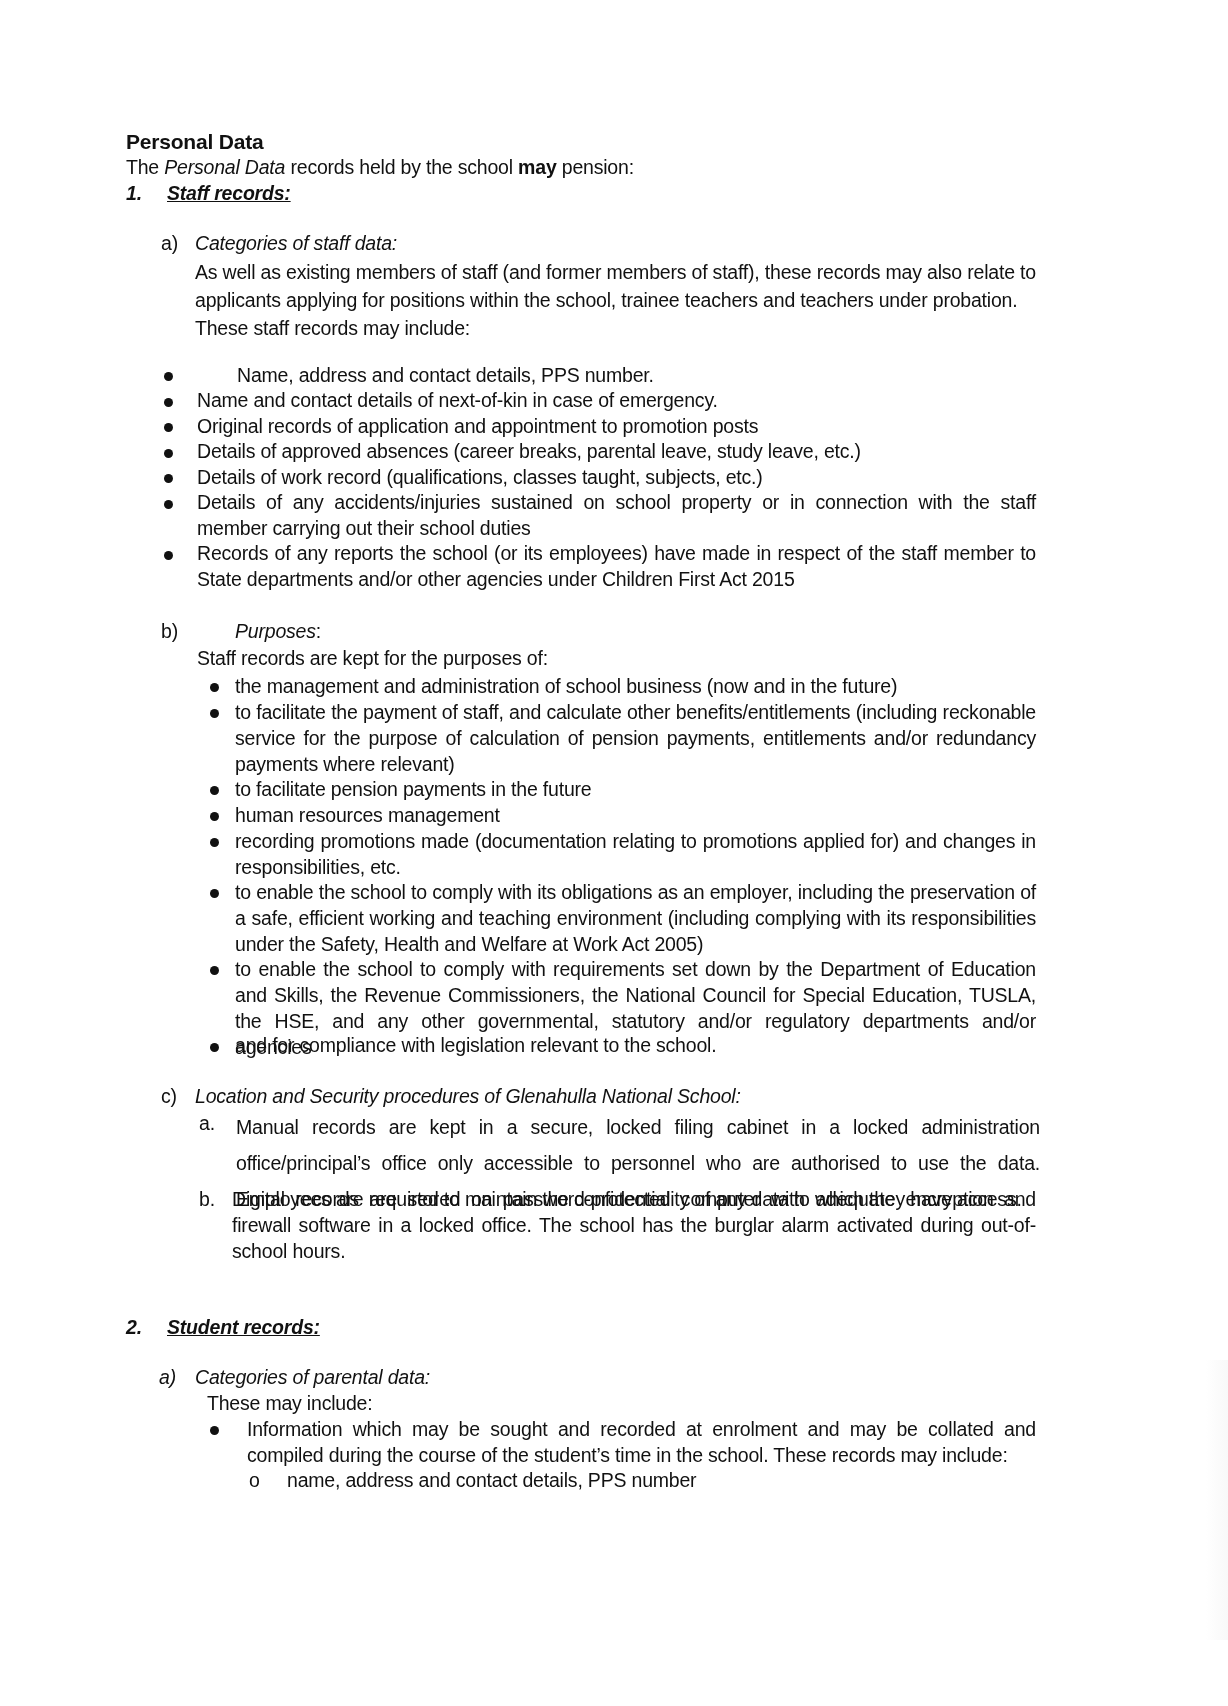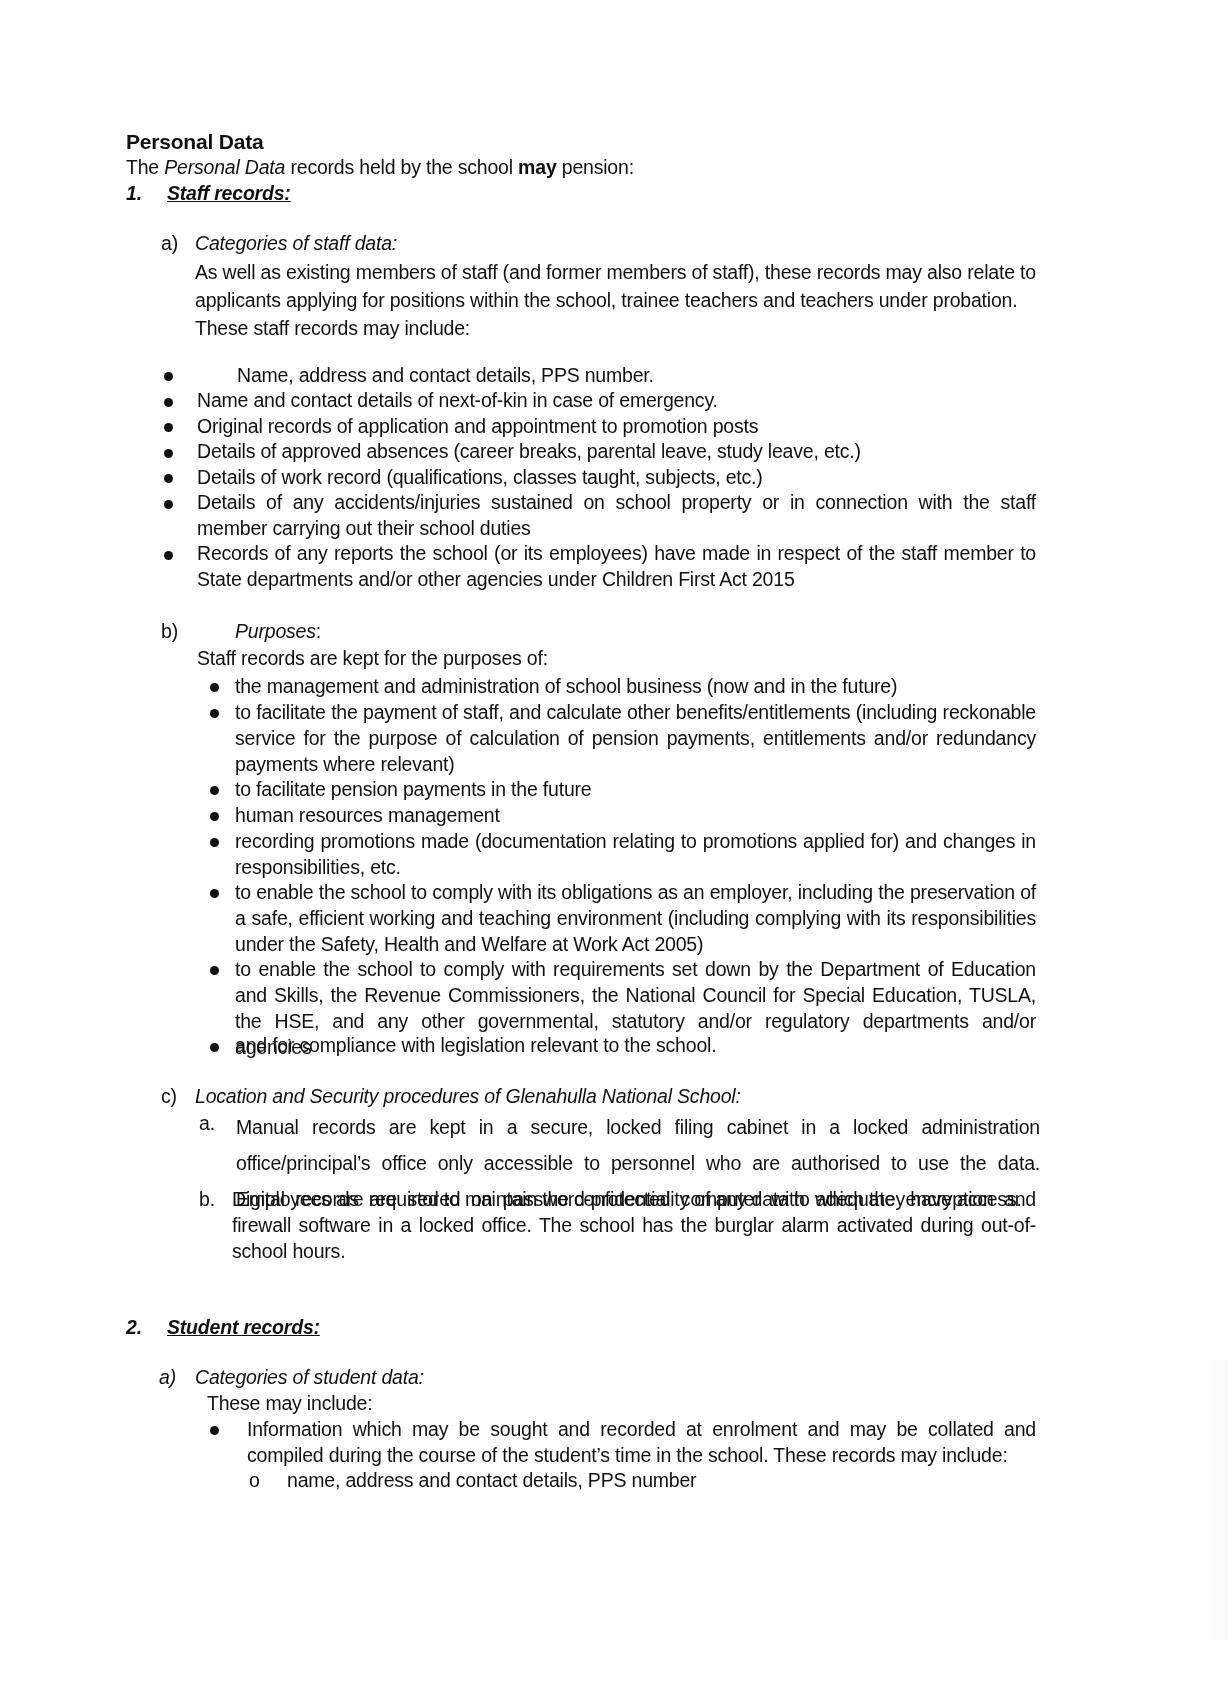--- a/index.html
+++ b/index.html
@@ -114,21 +114,21 @@
     <div class="just" style="left:236px; top:1109px; width:804px; line-height:36px;">Manual records are kept in a secure, locked filing cabinet in a locked administration office/principal’s office only accessible to personnel who are authorised to use the data. Employees are required to maintain the confidentiality of any data to which they have access.</div>
 
     <div class="abs" style="left:199px; top:1188px;">b.</div>
     <div class="just" style="left:232px; top:1186px; width:804px; line-height:26px;">Digital records are stored on password-protected computer with adequate encryption and firewall software in a locked office. The school has the burglar alarm activated during out-of-school hours.</div>
   </div>
 
   <div class="abs b it" style="left:126px; top:1316px;">2.</div>
   <div class="abs b it u" style="left:167px; top:1316px;">Student records:</div>
 
   <div class="abs it" style="left:159px; top:1366px;">a)</div>
-  <div class="abs it" style="left:195px; top:1366px;">Categories of student data:</div>
+  <div class="abs it" style="left:195px; top:1366px;">Categories of parental data:</div>
   <div class="abs" style="left:207px; top:1392px;">These may include:</div>
 
   <div>
     <div class="dot" style="left:210px; top:1426px;"></div>
     <div class="just" style="left:247px; top:1416px; width:789px; line-height:26px;">Information which may be sought and recorded at enrolment and may be collated and compiled during the course of the student’s time in the school. These records may include:</div>
 
     <div class="abs" style="left:249px; top:1469px;">o</div>
     <div class="abs" style="left:287px; top:1469px;">name, address and contact details, PPS number</div>
   </div>
 

